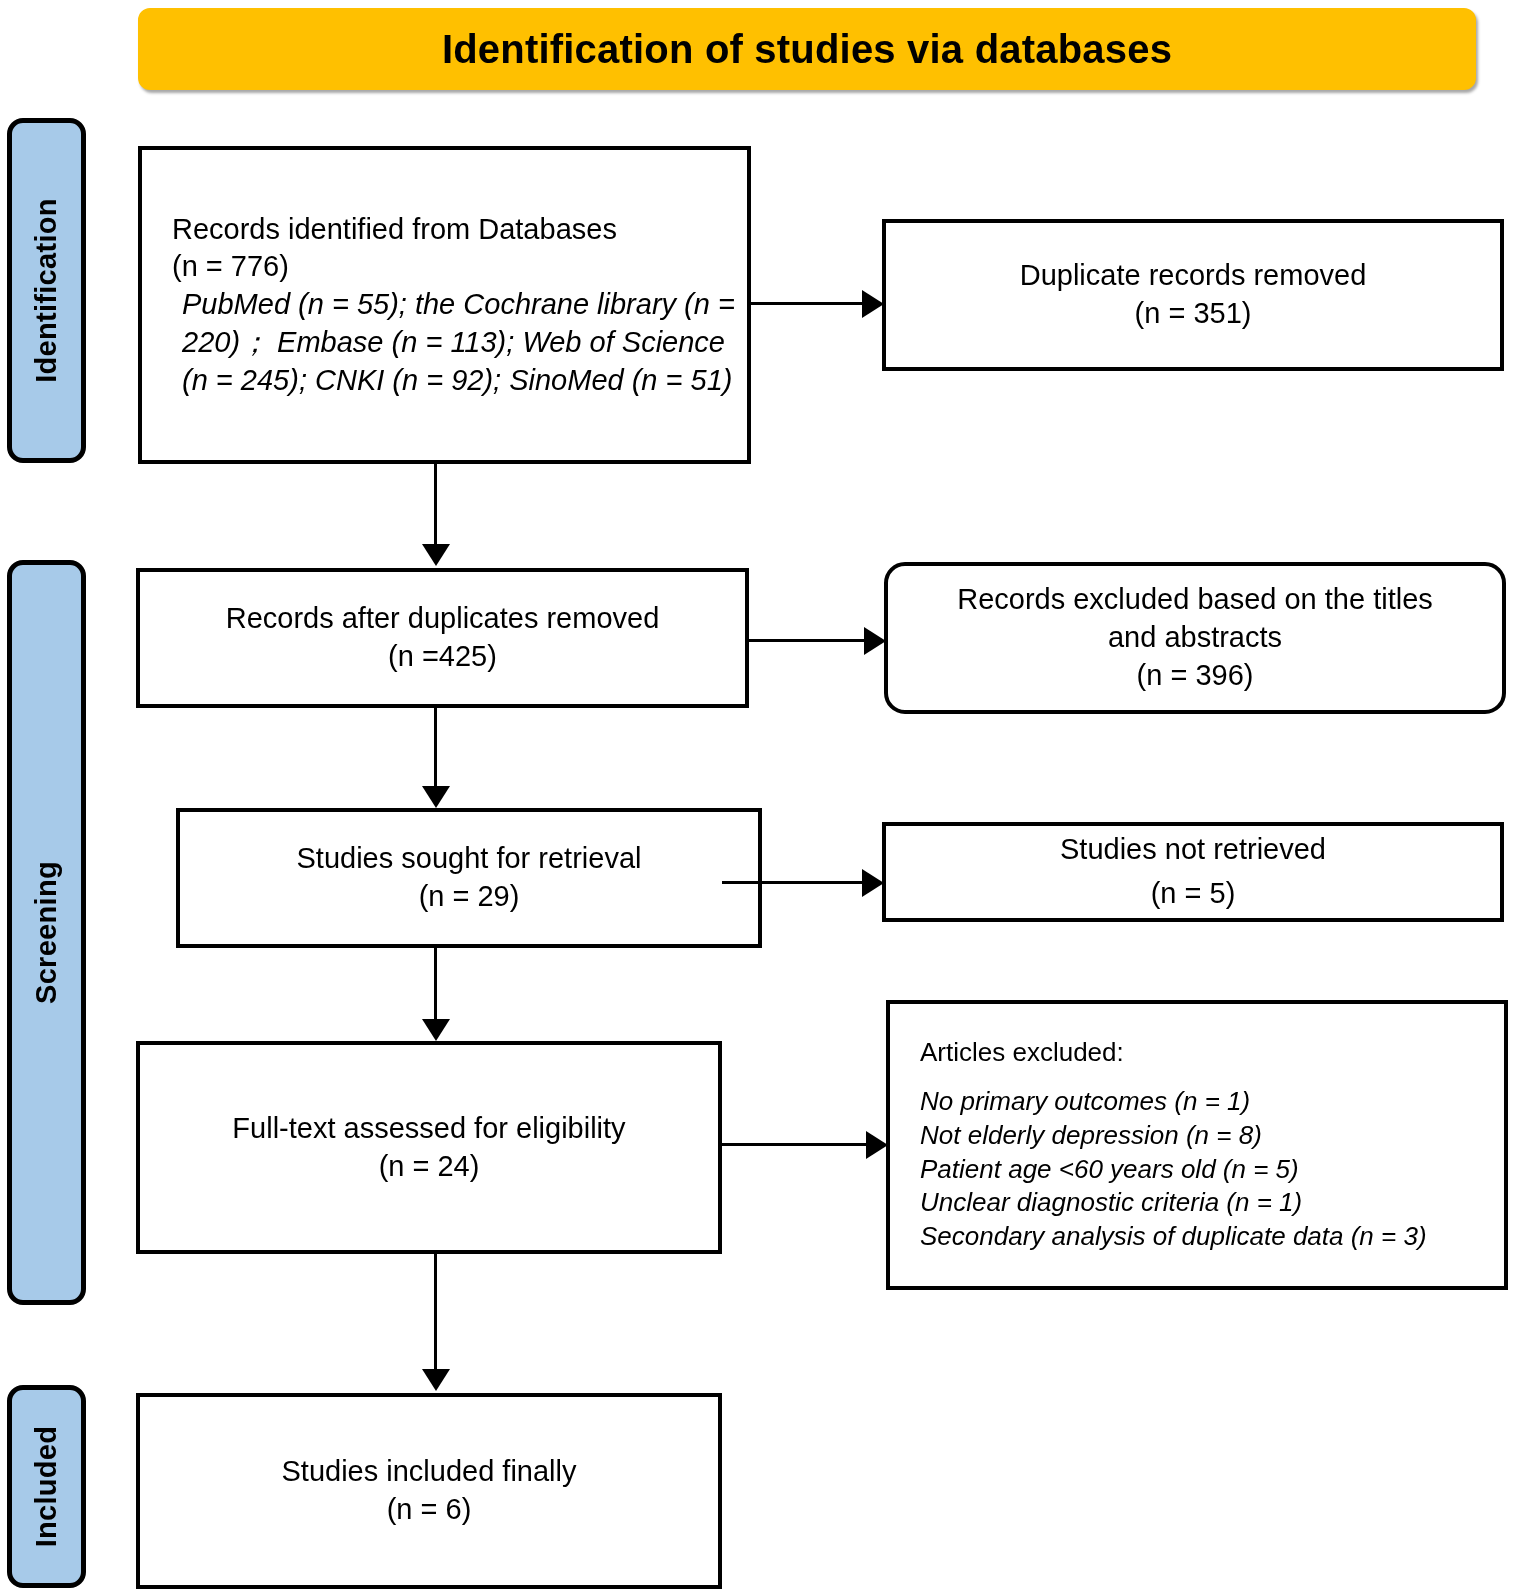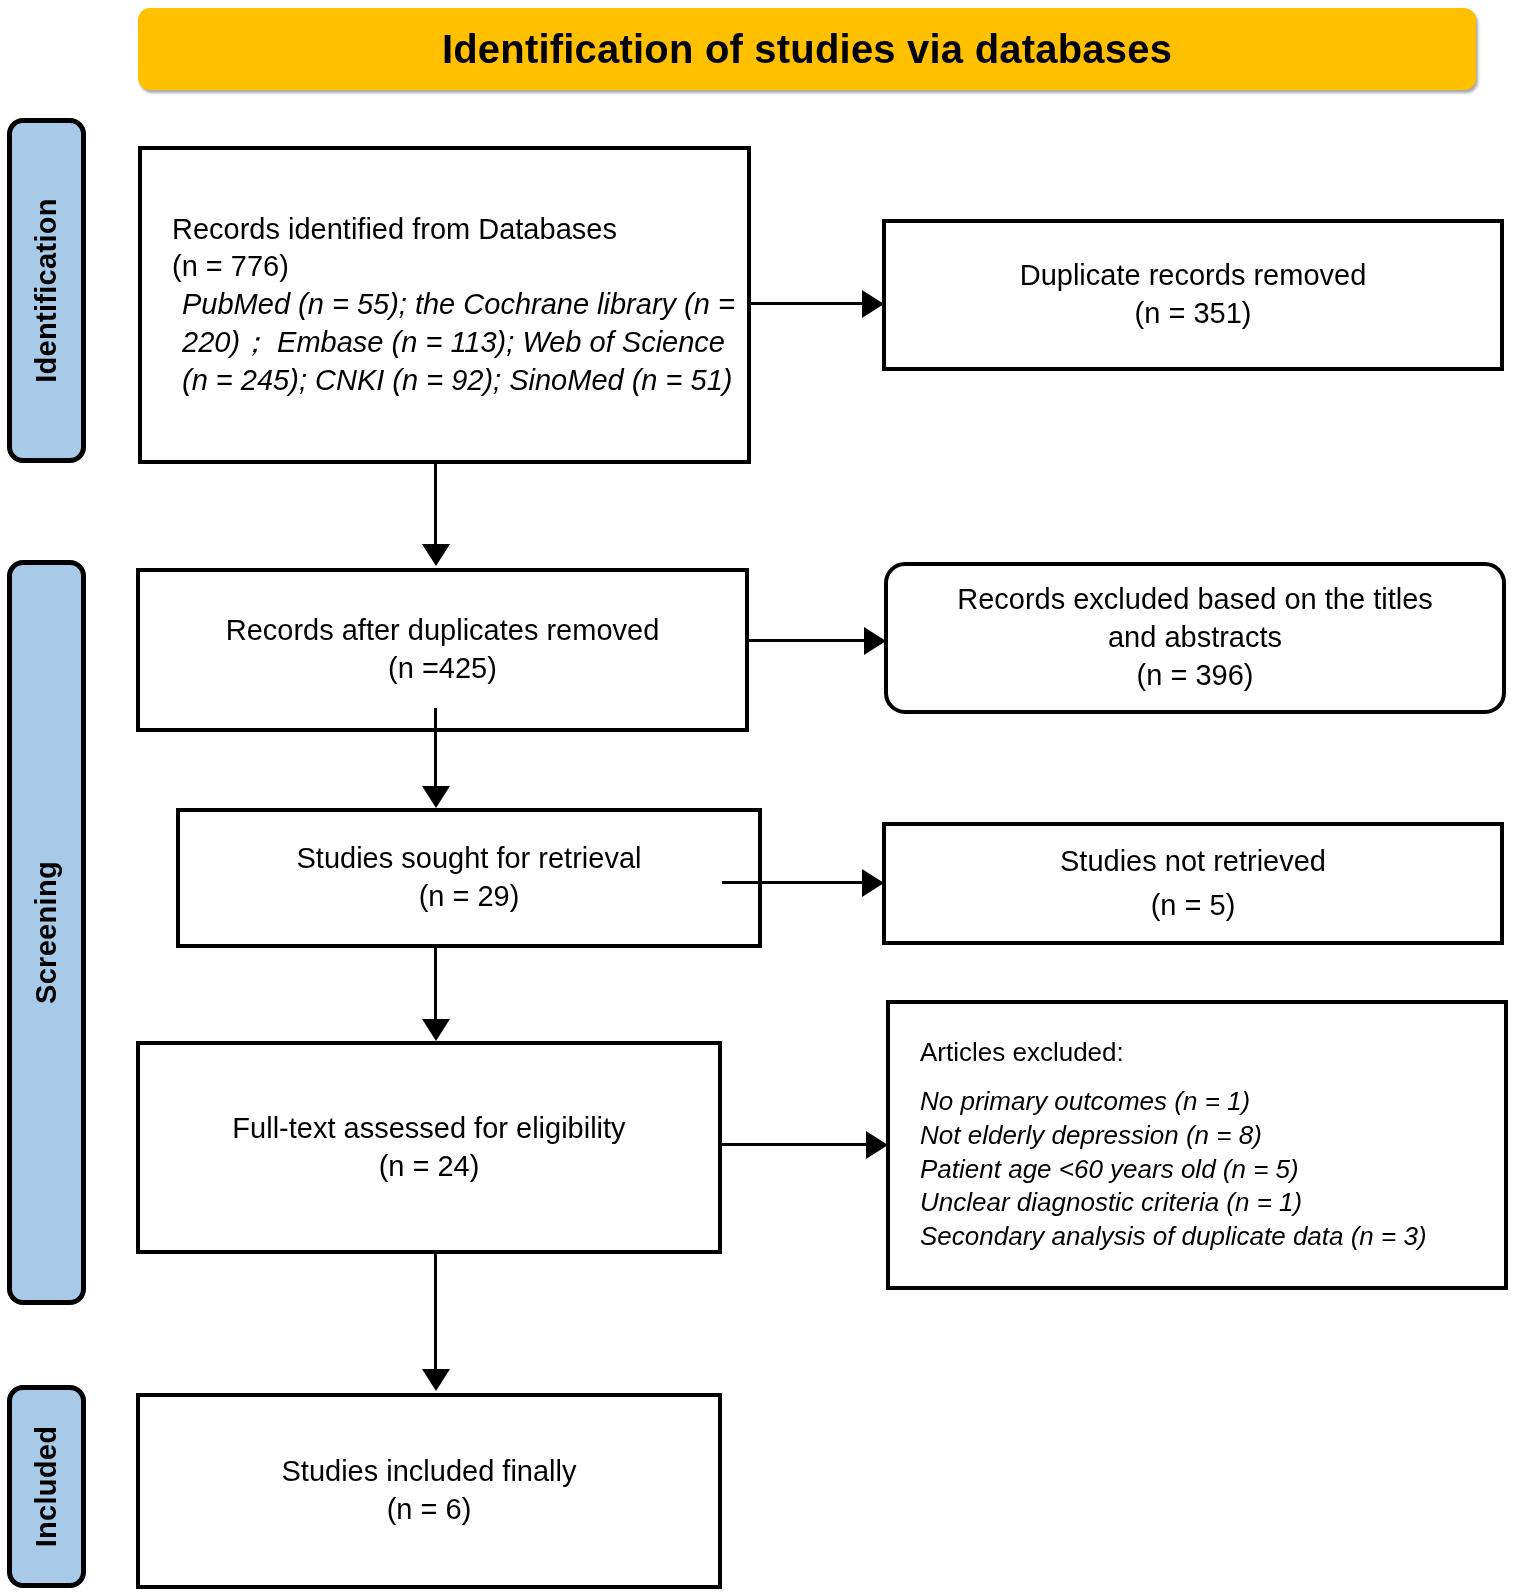--- a/index.html
+++ b/index.html
@@ -88,24 +88,24 @@
     color: #000000;
     white-space: nowrap;
   }
   .pbox.left .line { padding-left: 30px; padding-right: 10px; }
   .pbox .line.ital { font-style: italic; }
   .pbox .line.wrap { white-space: normal; padding-left: 40px; }
 
   
   #box-identified      { left: 138px;  top: 146px;  width: 613px;  height: 318px; }
   #box-duplicates      { left: 882px;  top: 219px;  width: 622px;  height: 152px; align-items: center; }
-  #box-after-dupes     { left: 136px;  top: 568px;  width: 613px;  height: 164px; }
+  #box-after-dupes     { left: 136px;  top: 568px;  width: 613px;  height: 140px; }
   #box-excluded-titles { left: 884px;  top: 562px;  width: 622px;  height: 152px; border-radius: 21px; }
   #box-sought          { left: 136px;  top: 808px;  width: 586px;  height: 140px; margin-left: 40px; }
-  #box-not-retrieved   { left: 882px;  top: 822px;  width: 622px;  height: 123px; gap: 6px; }
+  #box-not-retrieved   { left: 882px;  top: 822px;  width: 622px;  height: 100px; gap: 6px; }
   #box-fulltext        { left: 136px;  top: 1041px; width: 586px;  height: 213px; }
   #box-articles-excl   { left: 886px;  top: 1000px; width: 622px;  height: 290px; }
   #box-included        { left: 136px;  top: 1393px; width: 586px;  height: 196px; }
 
   #box-articles-excl .line { font-size: 26px; line-height: 1.30; }
   #box-articles-excl .line:first-child { margin-bottom: 15px; }
 
   
   .conn-v {
     position: absolute;

